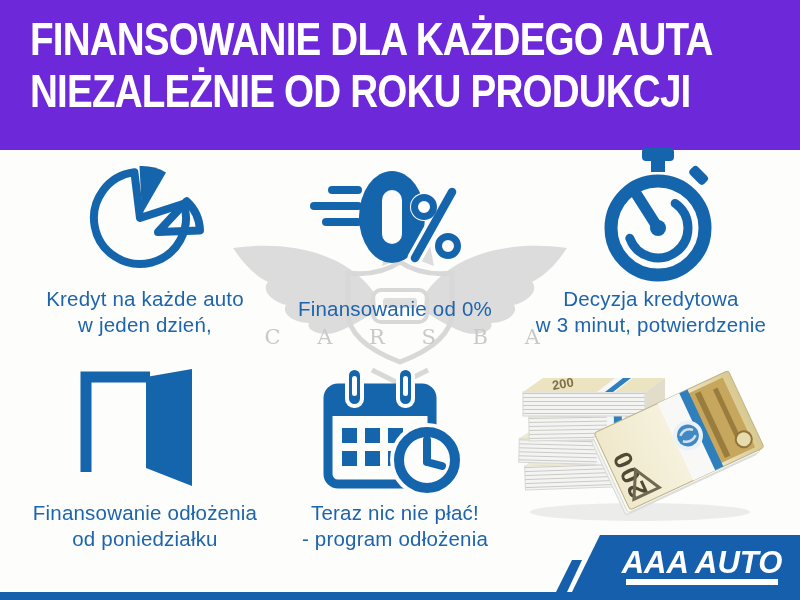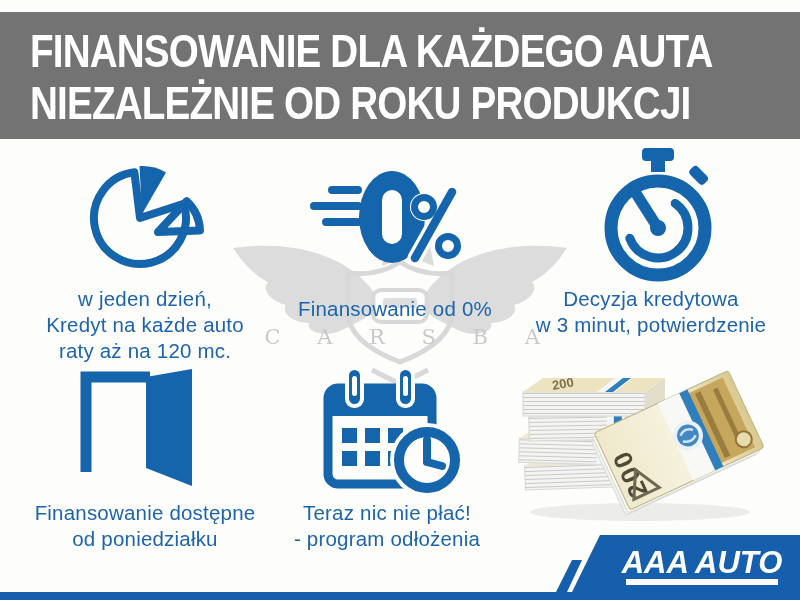--- a/index.html
+++ b/index.html
@@ -1,22 +1,22 @@
 <!DOCTYPE html>
 <html><head>
 <meta charset="utf-8">
 <style>
   html,body{margin:0;padding:0;}
   body{
     width:800px;height:600px;position:relative;overflow:hidden;
     background:#fdfdfc;font-family:"Liberation Sans",sans-serif;
   }
   .header{
-    position:absolute;left:0;top:0;width:800px;height:127px;
-    background:#737373;color:#ffffff;margin-top:12px;
+    position:absolute;left:0;top:0;width:800px;height:150px;
+    background:#6d28d9;color:#ffffff;
   }
   .header-inner{padding:13px 0 0 30px;}
   .hl{
     display:block;font-weight:bold;font-size:46px;line-height:52px;
     letter-spacing:-1px;white-space:nowrap;
     transform:scaleX(0.84);transform-origin:left center;
   }
   .watermark{position:absolute;left:220px;top:232px;z-index:0;}
   .icon{position:absolute;z-index:2;}
   .ftext{
@@ -88,23 +88,22 @@
     <rect x="56" y="8" width="14" height="16"></rect>
     <rect x="94" y="22" width="20" height="11" rx="4" transform="rotate(45 104 27)"></rect>
   </g>
   <circle cx="63" cy="80" r="47" fill="#fdfdfc" stroke="#1565ad" stroke-width="13"></circle>
   <path d="M34.8,90.3 A30,30 0 1 0 80.2,55.4" fill="none" stroke="#1565ad" stroke-width="9" stroke-linecap="round"></path>
   <line x1="63" y1="80" x2="42" y2="47" stroke="#1565ad" stroke-width="11" stroke-linecap="round"></line>
   <circle cx="63" cy="80" r="8" fill="#1565ad"></circle>
 </svg>
 
 <div class="ftext" style="left:20px;top:286px;width:250px">
+  <span class="tl">Kredyt na każde auto</span>
   <span class="tl">w jeden dzień,</span>
-  <span class="tl">Kredyt na każde auto</span>
-  <span class="tl">raty aż na 120 mc.</span>
 </div>
 <div class="ftext" style="left:270px;top:296px;width:250px">
   <span class="tl">Finansowanie od 0%</span>
 </div>
 <div class="ftext" style="left:516px;top:286px;width:270px">
   <span class="tl">Decyzja kredytowa</span>
   <span class="tl">w 3 minut, potwierdzenie</span>
 </div>
 
 <svg class="icon" style="left:78px;top:368px" width="130" height="130" viewBox="0 0 130 130">
@@ -187,24 +186,24 @@
     <rect x="94" y="-85" width="9" height="85" fill="#2e7fbc"></rect>
     <circle cx="84" cy="-43" r="15" fill="#eaf2f8"></circle>
     <circle cx="84" cy="-43" r="11" fill="#4289c4"></circle>
     <path d="M77,-46 Q84,-52 91,-46 M77,-40 Q84,-34 91,-40" stroke="#cfe2f0" stroke-width="2.5" fill="none"></path>
     <text transform="translate(24,-8) rotate(-90)" font-size="26" font-weight="bold" fill="#4f4936" letter-spacing="2">200</text>
     <path d="M8,-8 L36,-8 L22,-34 Z" fill="none" stroke="#6f6952" stroke-width="3"></path>
   </g>
 </svg>
 
 <div class="ftext" style="left:15px;top:500px;width:260px">
-  <span class="tl">Finansowanie dostępne</span>
+  <span class="tl">Finansowanie odłożenia</span>
   <span class="tl">od poniedziałku</span>
 </div>
-<div class="ftext" style="left:262px;top:500px;width:250px">
+<div class="ftext" style="left:270px;top:500px;width:250px">
   <span class="tl">Teraz nic nie płać!</span>
   <span class="tl">- program odłożenia</span>
 </div>
 
 <div class="bottom-stripe"></div>
 <svg class="logo-banner" width="250" height="57" viewBox="0 0 250 57">
   <polygon points="50,0 250,0 250,57 22,57" fill="#155fad"></polygon>
   <polygon points="6,57 22,25 32,25 17,57" fill="#155fad"></polygon>
   <text class="logo-text" x="152" y="38" text-anchor="middle" fill="#ffffff">AAA AUTO</text>
   <rect x="76" y="44" width="152" height="6" fill="#ffffff"></rect>

